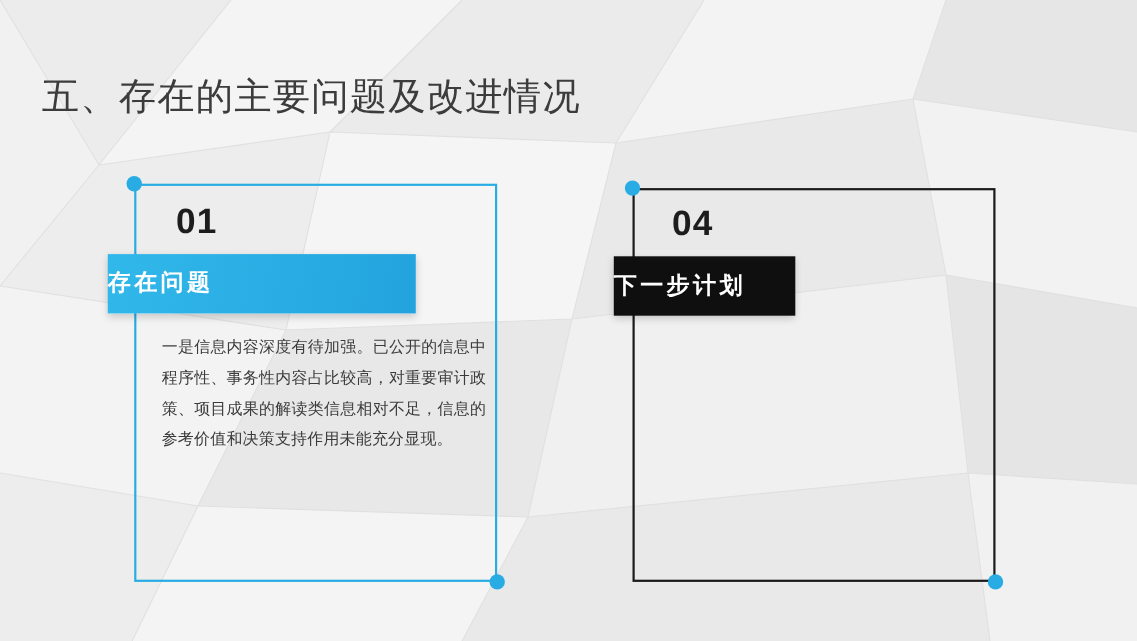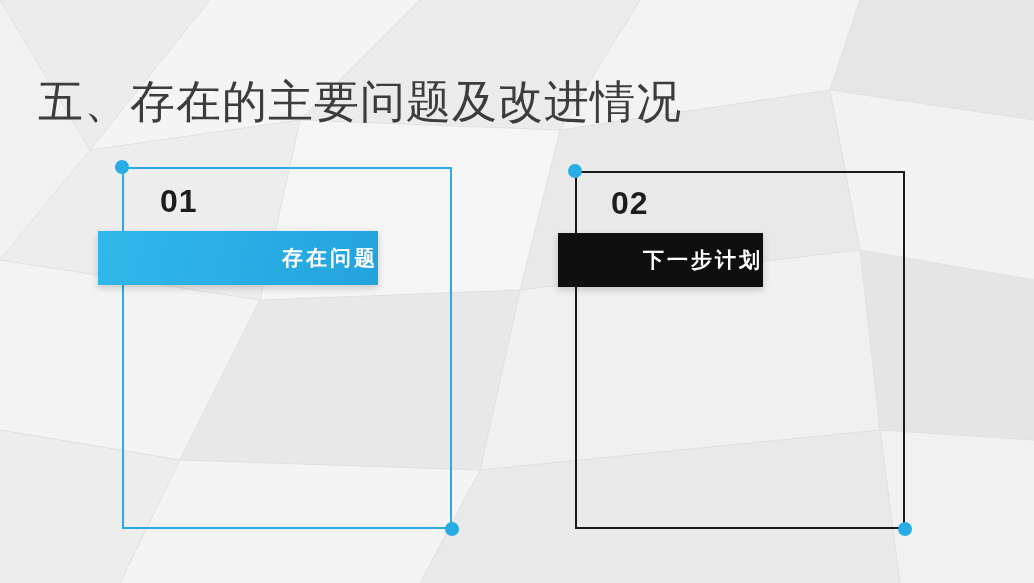--- a/index.html
+++ b/index.html
@@ -26,21 +26,21 @@
     inset: 0;
     width: 1034px;
     height: 583px;
     pointer-events: none;
   }
 
   .slide-title {
     position: absolute;
     left: 38px;
     top: 47px;
-    font-size: 45px;
+    font-size: 34px;
     line-height: 1.1;
     color: #3c3c3c;
     font-weight: normal;
     letter-spacing: 1px;
     white-space: nowrap;
   }
 
   
   .card {
     position: absolute;
@@ -71,21 +71,21 @@
     font-size: 32px;
     font-weight: bold;
     color: #1d1d1d;
     letter-spacing: 1px;
   }
 
   .tag {
     position: absolute;
     height: 54px;
     line-height: 54px;
-    text-align: right;
+    text-align: left;
     color: #ffffff;
     font-size: 21px;
     font-weight: bold;
     letter-spacing: 3px;
     box-shadow: 0 3px 7px rgba(0,0,0,0.18);
   }
   .tag.blue {
     background: linear-gradient(100deg, #31b8ea 0%, #23a3de 100%);
   }
   .tag.dark {
@@ -106,21 +106,21 @@
 
   
   #card-1 { left: 122px; top: 167px; width: 330px; height: 362px; }
   #card-1 .card-num { left: 38px; top: 16px; }
   #card-1-tag { left: 98px; top: 231px; width: 280px; }
   #card-1-text { left: 147px; top: 302px; width: 295px; }
 
   
   #card-2 { left: 575px; top: 171px; width: 330px; height: 358px; }
   #card-2 .card-num { left: 36px; top: 14px; }
-  #card-2-tag { left: 558px; top: 233px; width: 205px; }
+  #card-2-tag { left: 558px; top: 233px; width: 165px; }
   #card-2-text { left: 602px; top: 325px; width: 295px; }
 </style>
 </head>
 <body>
 
 <div id="slide">
 
   <svg id="bg-polys" viewBox="0 0 1034 583" preserveAspectRatio="none">
     <polygon points="0,0 210,0 90,150" fill="#ececec"></polygon>
     <polygon points="210,0 420,0 300,120 90,150" fill="#f4f4f4"></polygon>
@@ -154,23 +154,24 @@
   <h1 class="slide-title">五、存在的主要问题及改进情况</h1>
 
   <div class="card" id="card-1">
     <div class="card-frame"></div>
     <div class="dot tl"></div>
     <div class="dot br"></div>
     <div class="card-num">01</div>
   </div>
   <div class="tag blue" id="card-1-tag">存在问题</div>
   <div class="body-text" id="card-1-text">
+    <p>一是信息内容深度有待加强。已公开的信息中程序性、事务性内容占比较高，对重要审计政策、项目成果的解读类信息相对不足，信息的参考价值和决策支持作用未能充分显现。</p>
   </div>
 
   <div class="card dark" id="card-2">
     <div class="card-frame"></div>
     <div class="dot tl"></div>
     <div class="dot br"></div>
-    <div class="card-num">02</div>
+    <div class="card-num">04</div>
   </div>
   <div class="tag dark" id="card-2-tag">下一步计划</div>
 
 </div>
 
 </body></html>

